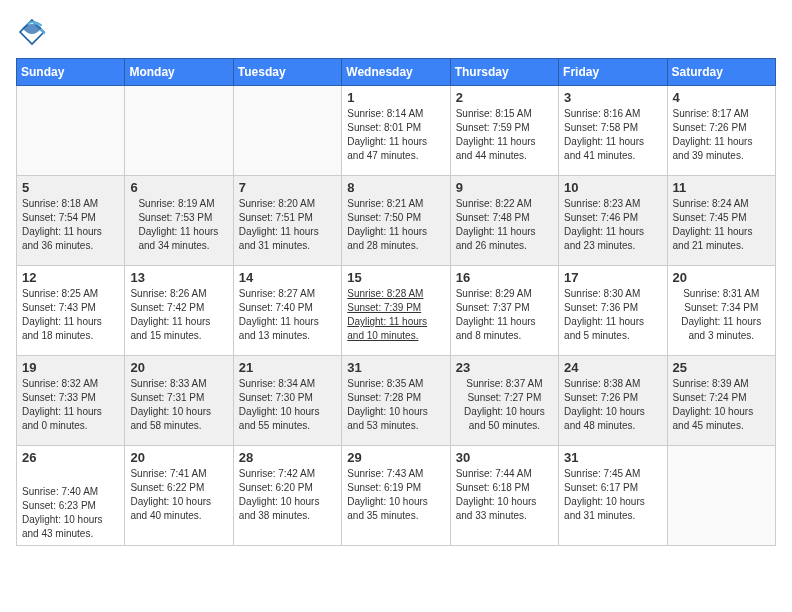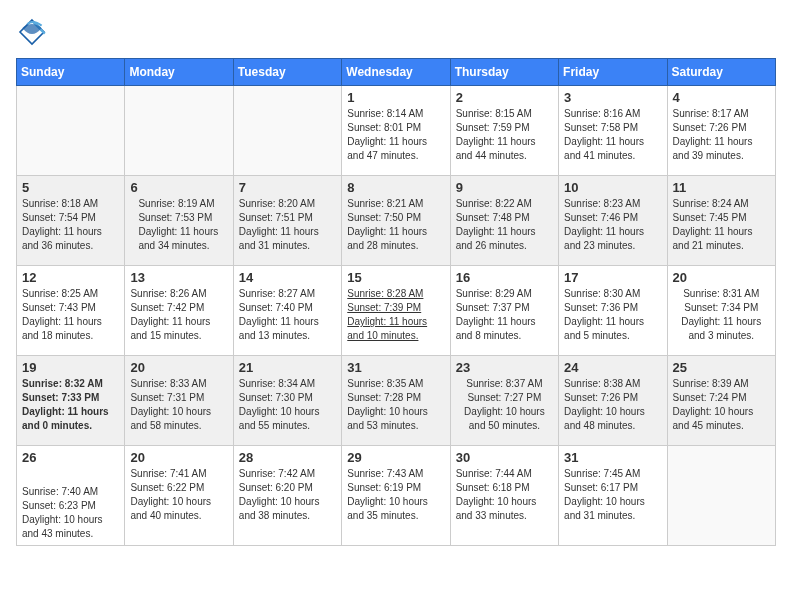--- a/index.html
+++ b/index.html
@@ -244,21 +244,21 @@
         <td>
           <span class="day-number">20</span>
           <div class="day-info" style="white-space: pre-line; text-align: center;">Sunrise: 8:31 AM
 Sunset: 7:34 PM
 Daylight: 11 hours and 3 minutes.</div>
         </td>
       </tr>
       <tr>
         <td class="shaded">
           <span class="day-number">19</span>
-          <div class="day-info" style="white-space: pre-line; font-weight: bold;">Sunrise: 8:32 AM
+          <div class="day-info" style="white-space: pre-line;">Sunrise: 8:32 AM
 Sunset: 7:33 PM
 Daylight: 11 hours and 0 minutes.</div>
         </td>
         <td class="shaded">
           <span class="day-number">20</span>
           <div class="day-info" style="white-space: pre-line;">Sunrise: 8:33 AM
 Sunset: 7:31 PM
 Daylight: 10 hours and 58 minutes.</div>
         </td>
         <td class="shaded">

